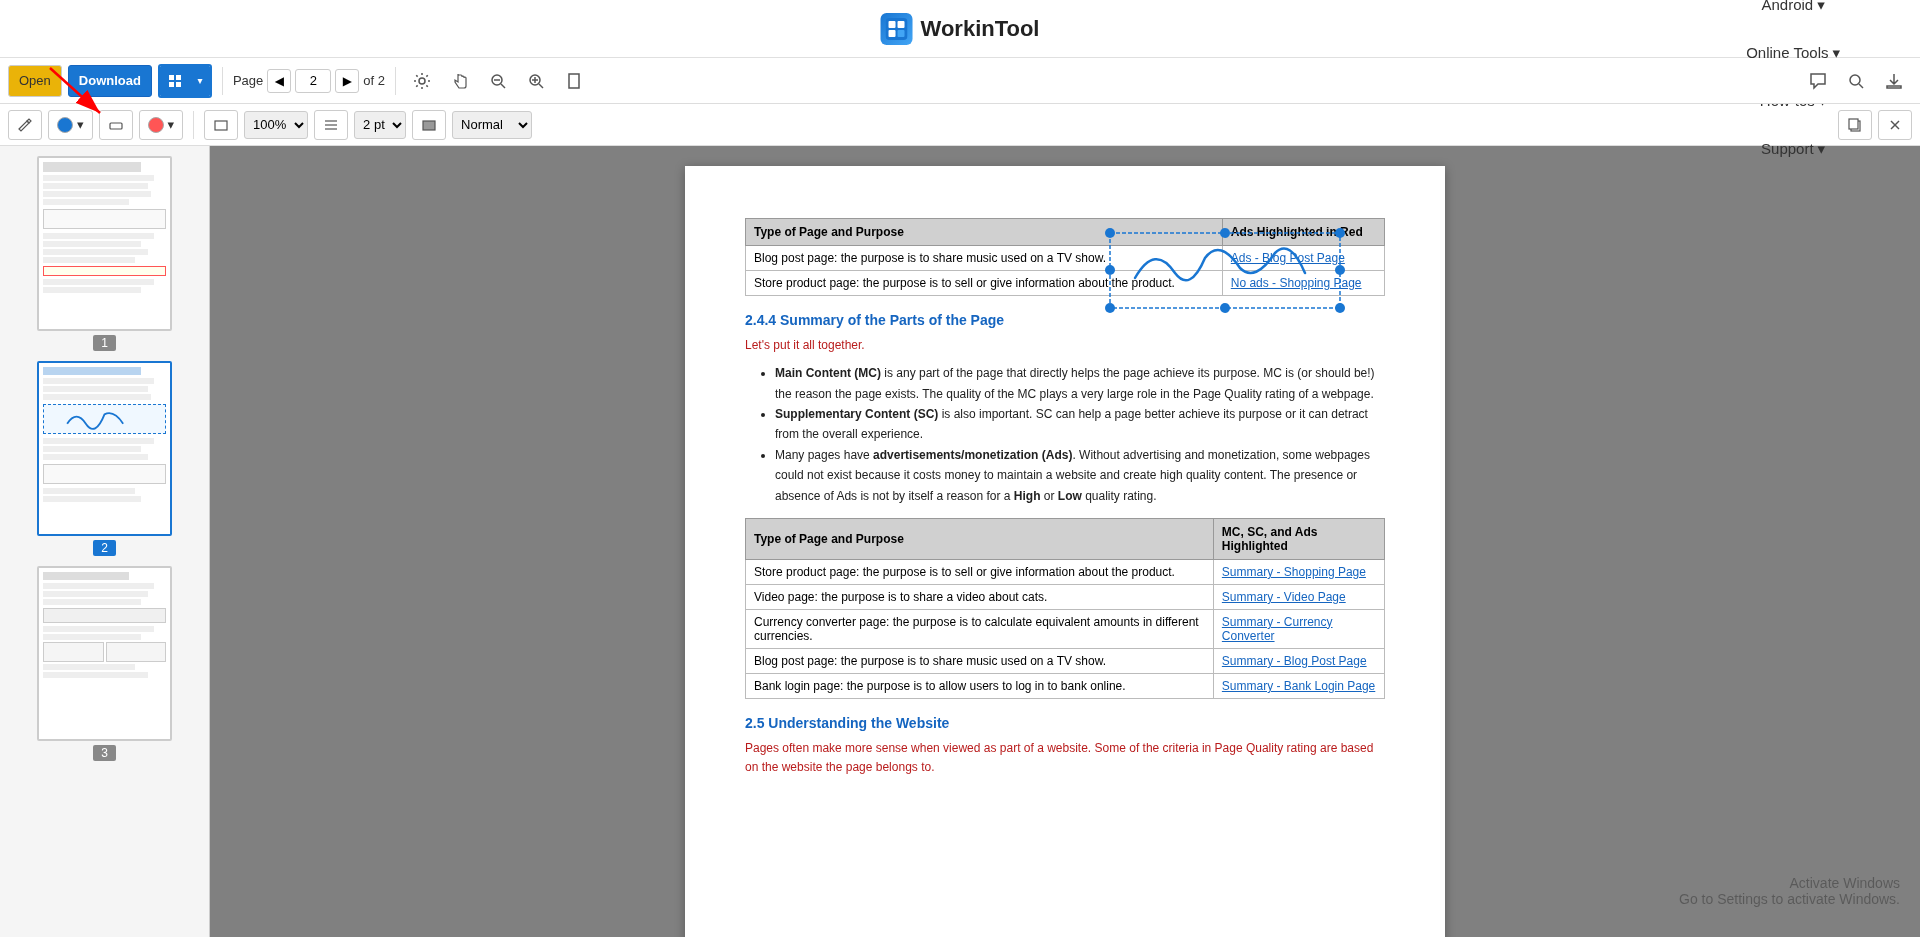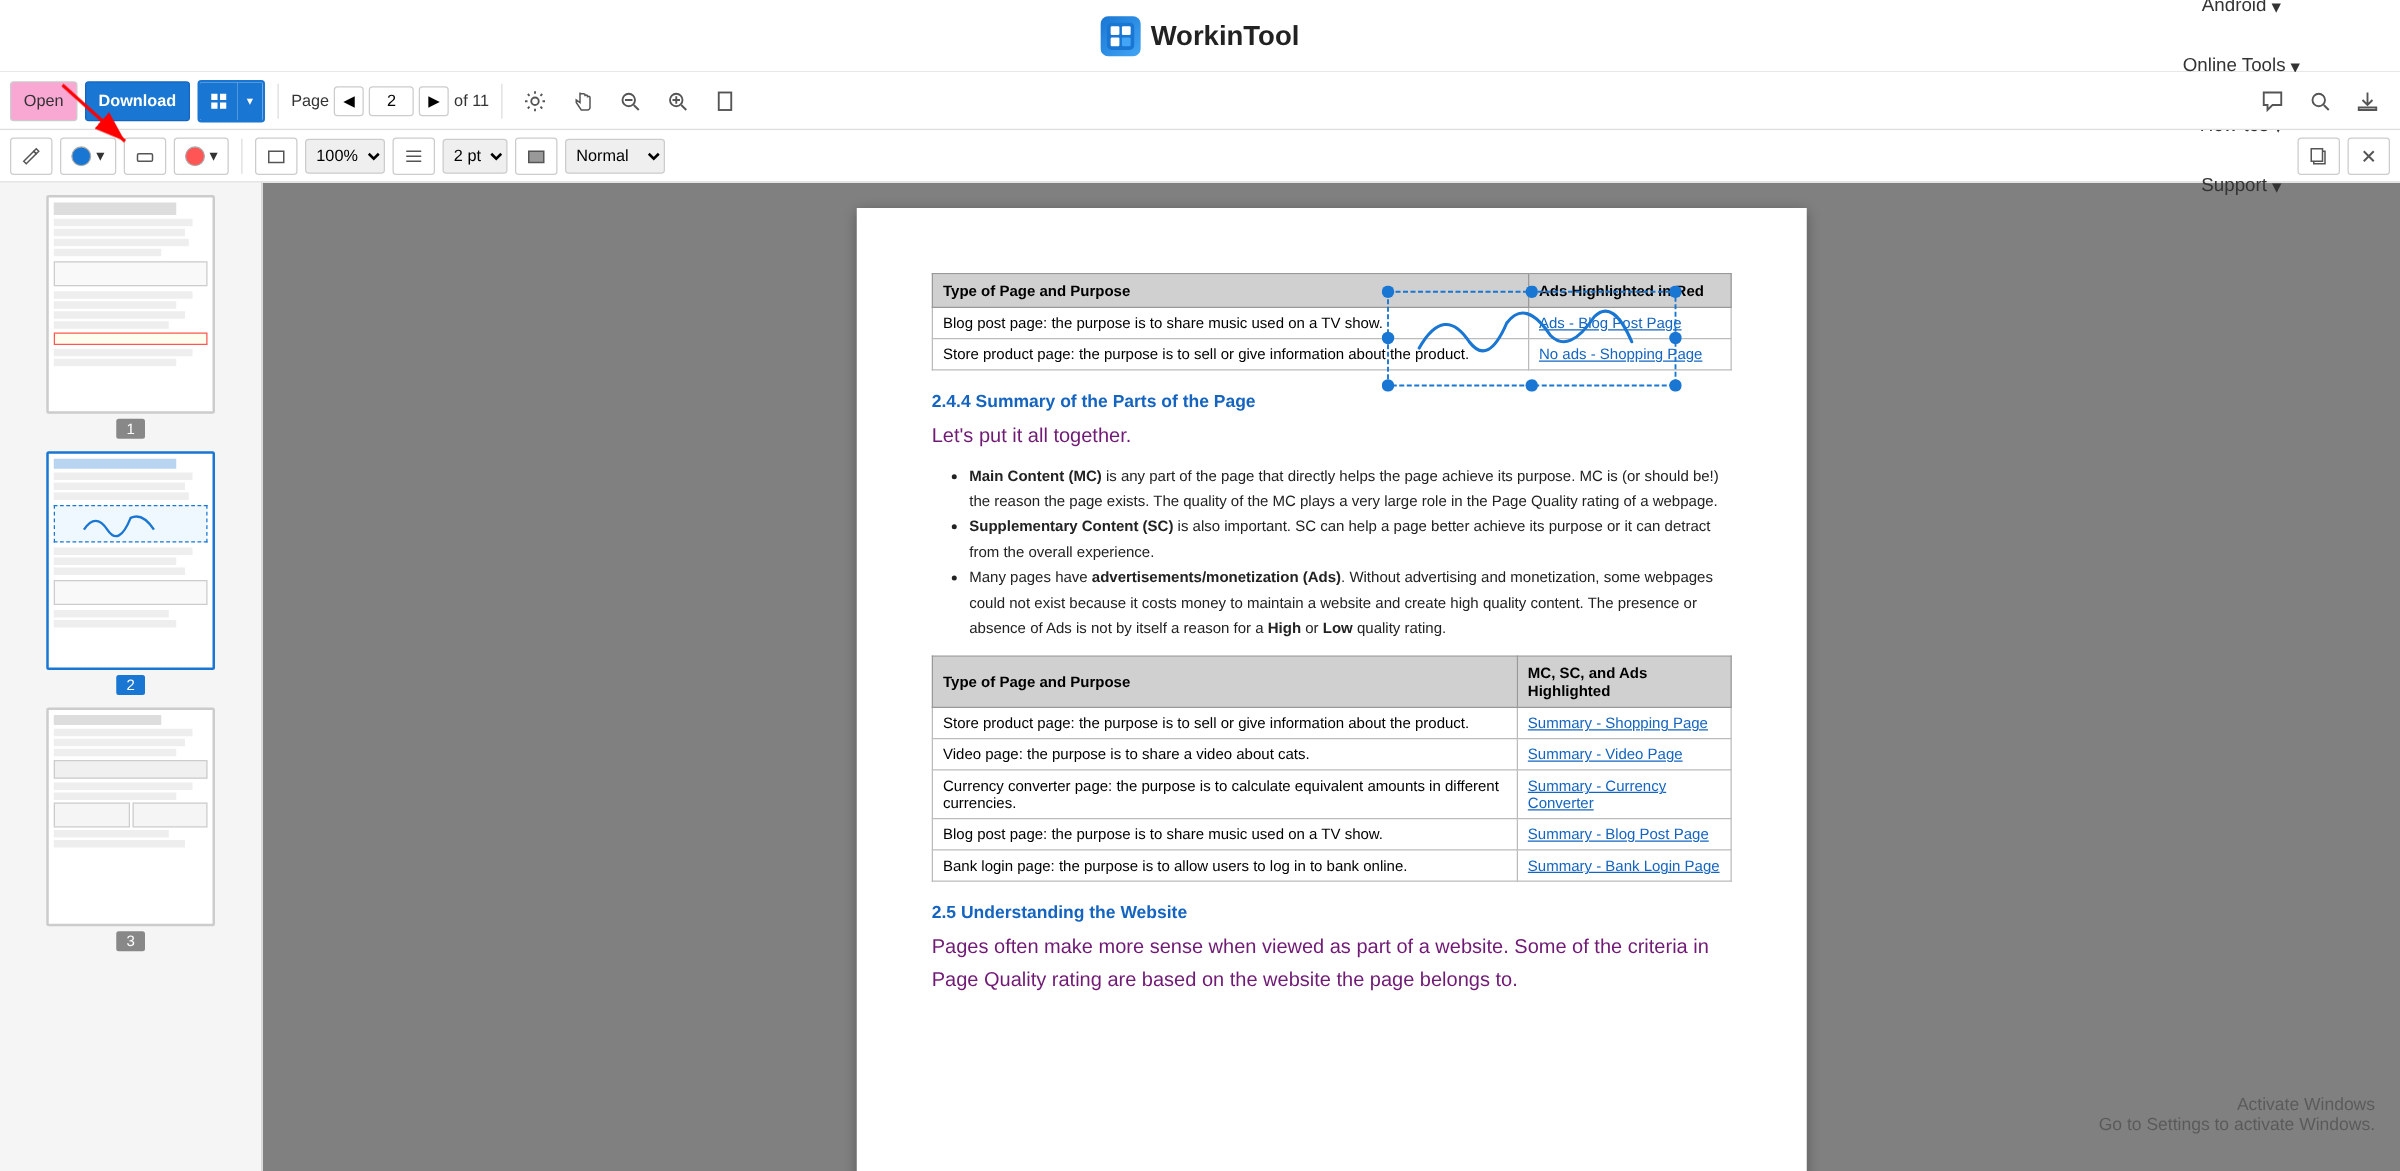--- a/index.html
+++ b/index.html
@@ -82,21 +82,21 @@
       background: #fff;
       cursor: pointer;
       border-radius: 3px;
       font-size: 13px;
       display: flex;
       align-items: center;
       gap: 4px;
       height: 32px;
     }
     .toolbar-btn.open-btn {
-      background: #f9a8d4;
+      background: #eab308;
       color: #333;
     }
     .toolbar-btn.download-btn {
       background: #1976D2;
       color: #fff;
       border-color: #1565C0;
       font-weight: bold;
     }
     .toolbar-divider {
       width: 1px;
@@ -278,23 +278,23 @@
     }
 
     
     .section-heading {
       color: #1565C0;
       font-size: 14px;
       font-weight: bold;
       margin: 16px 0 8px 0;
     }
     .body-text {
-      font-size: 16px;
+      font-size: 12px;
       line-height: 1.6;
-      color: #701a75;
+      color: #b91c1c;
       margin-bottom: 8px;
     }
     .bullet-list {
       margin: 0 0 10px 30px;
     }
     .bullet-list li {
       font-size: 12px;
       line-height: 1.7;
       color: #222;
     }
@@ -450,21 +450,21 @@
     <div class="tg-arrow">▾</div>
   </div>
 
   <div class="toolbar-divider"></div>
 
   <div class="page-nav">
     <span class="page-of-text">Page</span>
     <button class="page-nav-btn">◀</button>
     <input class="page-num-input" type="text" value="2" style="">
     <button class="page-nav-btn">▶</button>
-    <span class="page-of-text">of 11</span>
+    <span class="page-of-text">of 2</span>
   </div>
 
   <div class="toolbar-divider"></div>
 
   <button class="toolbar-icon-btn" title="Settings">
     <svg width="18" height="18" viewBox="0 0 18 18">
       <circle cx="9" cy="9" r="3" fill="none" stroke="#555" stroke-width="1.5"></circle>
       <path d="M9 1v2M9 15v2M1 9h2M15 9h2M3.22 3.22l1.42 1.42M13.36 13.36l1.42 1.42M3.22 14.78l1.42-1.42M13.36 4.64l1.42-1.42" stroke="#555" stroke-width="1.5"></path>
     </svg>
   </button>

